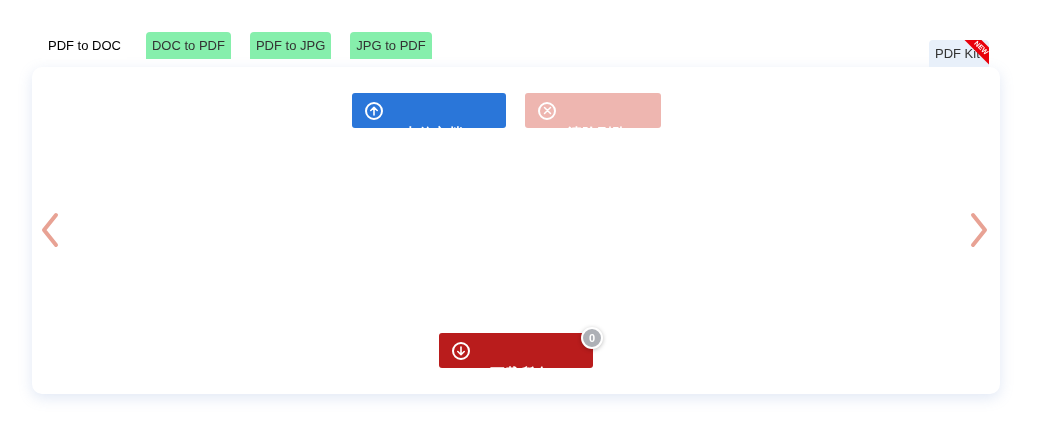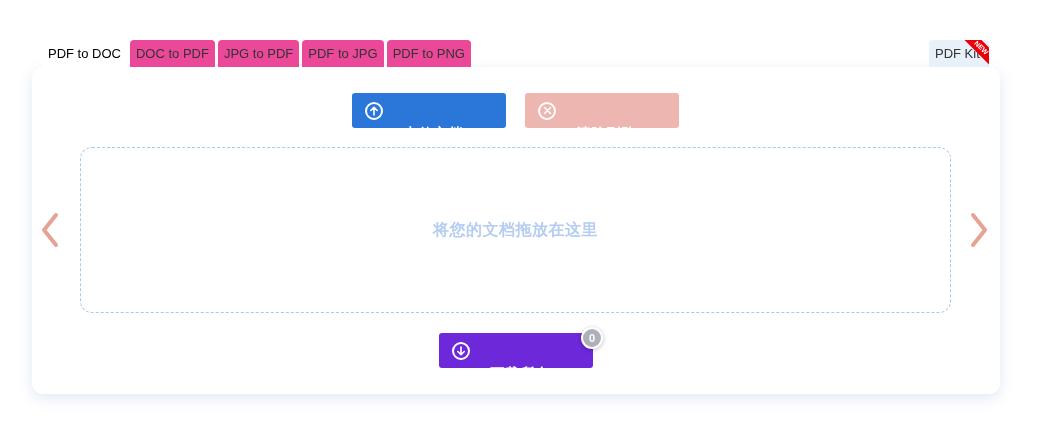--- a/index.html
+++ b/index.html
@@ -1,44 +1,43 @@
 <!DOCTYPE html>
 <html><head>
 <meta charset="utf-8">
 <style>
   html,body{margin:0;padding:0;background:#ffffff;}
   body{width:1046px;height:440px;position:relative;overflow:hidden;font-family:"Liberation Sans","DejaVu Sans",sans-serif;}
-  .tabs{position:absolute;left:42px;top:40px;height:27px;display:flex;gap:3px;z-index:3;}
-  .tab{height:27px;line-height:27px;padding:0 6px;background:#ec4899;color:#333;font-size:13px;border-radius:4px 4px 0 0;white-space:nowrap;cursor:pointer;box-sizing:border-box;}
+  .tabs{position:absolute;left:42px;top:32px;height:27px;display:flex;gap:19px;z-index:3;}
+  .tab{height:27px;line-height:27px;padding:0 6px;background:#86efac;color:#333;font-size:13px;border-radius:4px 4px 0 0;white-space:nowrap;cursor:pointer;box-sizing:border-box;}
   .tab.active{background:#ffffff;color:#000;}
   .tab-kit{position:absolute;left:929px;top:40px;height:27px;line-height:27px;padding:0 6px;background:#e8f0fa;color:#333;font-size:13px;border-radius:4px 4px 0 0;width:60px;box-sizing:border-box;overflow:hidden;z-index:3;}
   .new-ribbon{position:absolute;right:-14px;top:2px;width:44px;height:12px;background:#e8000b;color:#fff;font-size:7px;font-weight:bold;line-height:12px;text-align:center;transform:rotate(45deg);}
   .card{position:absolute;left:32px;top:67px;width:968px;height:327px;background:#fff;border-radius:10px;box-shadow:0 4px 14px rgba(120,150,210,0.22);z-index:2;}
   .btn{position:absolute;height:35px;border-radius:3px;color:#fff;font-size:14px;font-weight:bold;display:flex;align-items:center;box-sizing:border-box;cursor:pointer;}
   .btn .ic{width:18px;height:18px;border:2px solid #fff;border-radius:50%;box-sizing:border-box;margin-left:13px;display:flex;align-items:center;justify-content:center;font-size:11px;line-height:1;}
   .btn .lbl{flex:1;text-align:center;padding-right:22px;letter-spacing:1px;margin-top:46px;}
   .upload{left:320px;top:26px;width:154px;background:#2a76d9;}
-  .clear{left:493px;top:26px;width:154px;background:#eeb6b0;}
+  .clear{left:493px;top:26px;width:136px;background:#eeb6b0;}
   .drop{position:absolute;left:48px;top:80px;width:871px;height:166px;border:1px dashed #aac8e8;border-radius:12px;box-sizing:border-box;display:flex;align-items:center;justify-content:center;}
   .drop-text{color:#b5cdf0;font-size:16px;font-weight:bold;letter-spacing:0.5px;}
   .arrow{position:absolute;top:145px;width:20px;height:36px;cursor:pointer;}
   .arrow.left{left:8px;}
   .arrow.right{left:937px;}
-  .download{left:407px;top:266px;width:154px;background:#6d28d9;}
+  .download{left:407px;top:266px;width:154px;background:#b91c1c;}
   .badge{position:absolute;left:549px;top:260px;width:22px;height:22px;border-radius:50%;background:#adb0b6;border:2px solid #fff;box-sizing:border-box;box-shadow:0 1px 4px rgba(0,0,0,0.25);color:#fff;font-size:11px;font-weight:bold;display:flex;align-items:center;justify-content:center;}
 </style>
 </head>
 <body>
 
 <div class="tabs">
   <div class="tab active">PDF to DOC</div>
   <div class="tab">DOC to PDF</div>
+  <div class="tab">PDF to JPG</div>
   <div class="tab">JPG to PDF</div>
-  <div class="tab">PDF to JPG</div>
-  <div class="tab">PDF to PNG</div>
 </div>
 
 <div class="tab-kit">
   <span>PDF Kit</span>
   <div class="new-ribbon">NEW</div>
 </div>
 
 <div class="card">
 
   <div class="btn upload">
@@ -58,23 +57,20 @@
     </span>
     <span class="lbl">清除列队</span>
   </div>
 
   <div class="arrow left">
     <svg width="20" height="36" viewBox="0 0 20 36">
         <path d="M16 3L4 18L16 33" stroke="#e8a294" stroke-width="4" fill="none" stroke-linecap="round" stroke-linejoin="round"></path>
       </svg>
   </div>
 
-  <div class="drop">
-    <span class="drop-text">将您的文档拖放在这里</span>
-  </div>
 
   <div class="arrow right">
     <svg width="20" height="36" viewBox="0 0 20 36">
         <path d="M4 3L16 18L4 33" stroke="#e8a294" stroke-width="4" fill="none" stroke-linecap="round" stroke-linejoin="round"></path>
       </svg>
   </div>
 
   <div class="btn download">
     <span class="ic">
       <svg width="10" height="10" viewBox="0 0 10 10">

